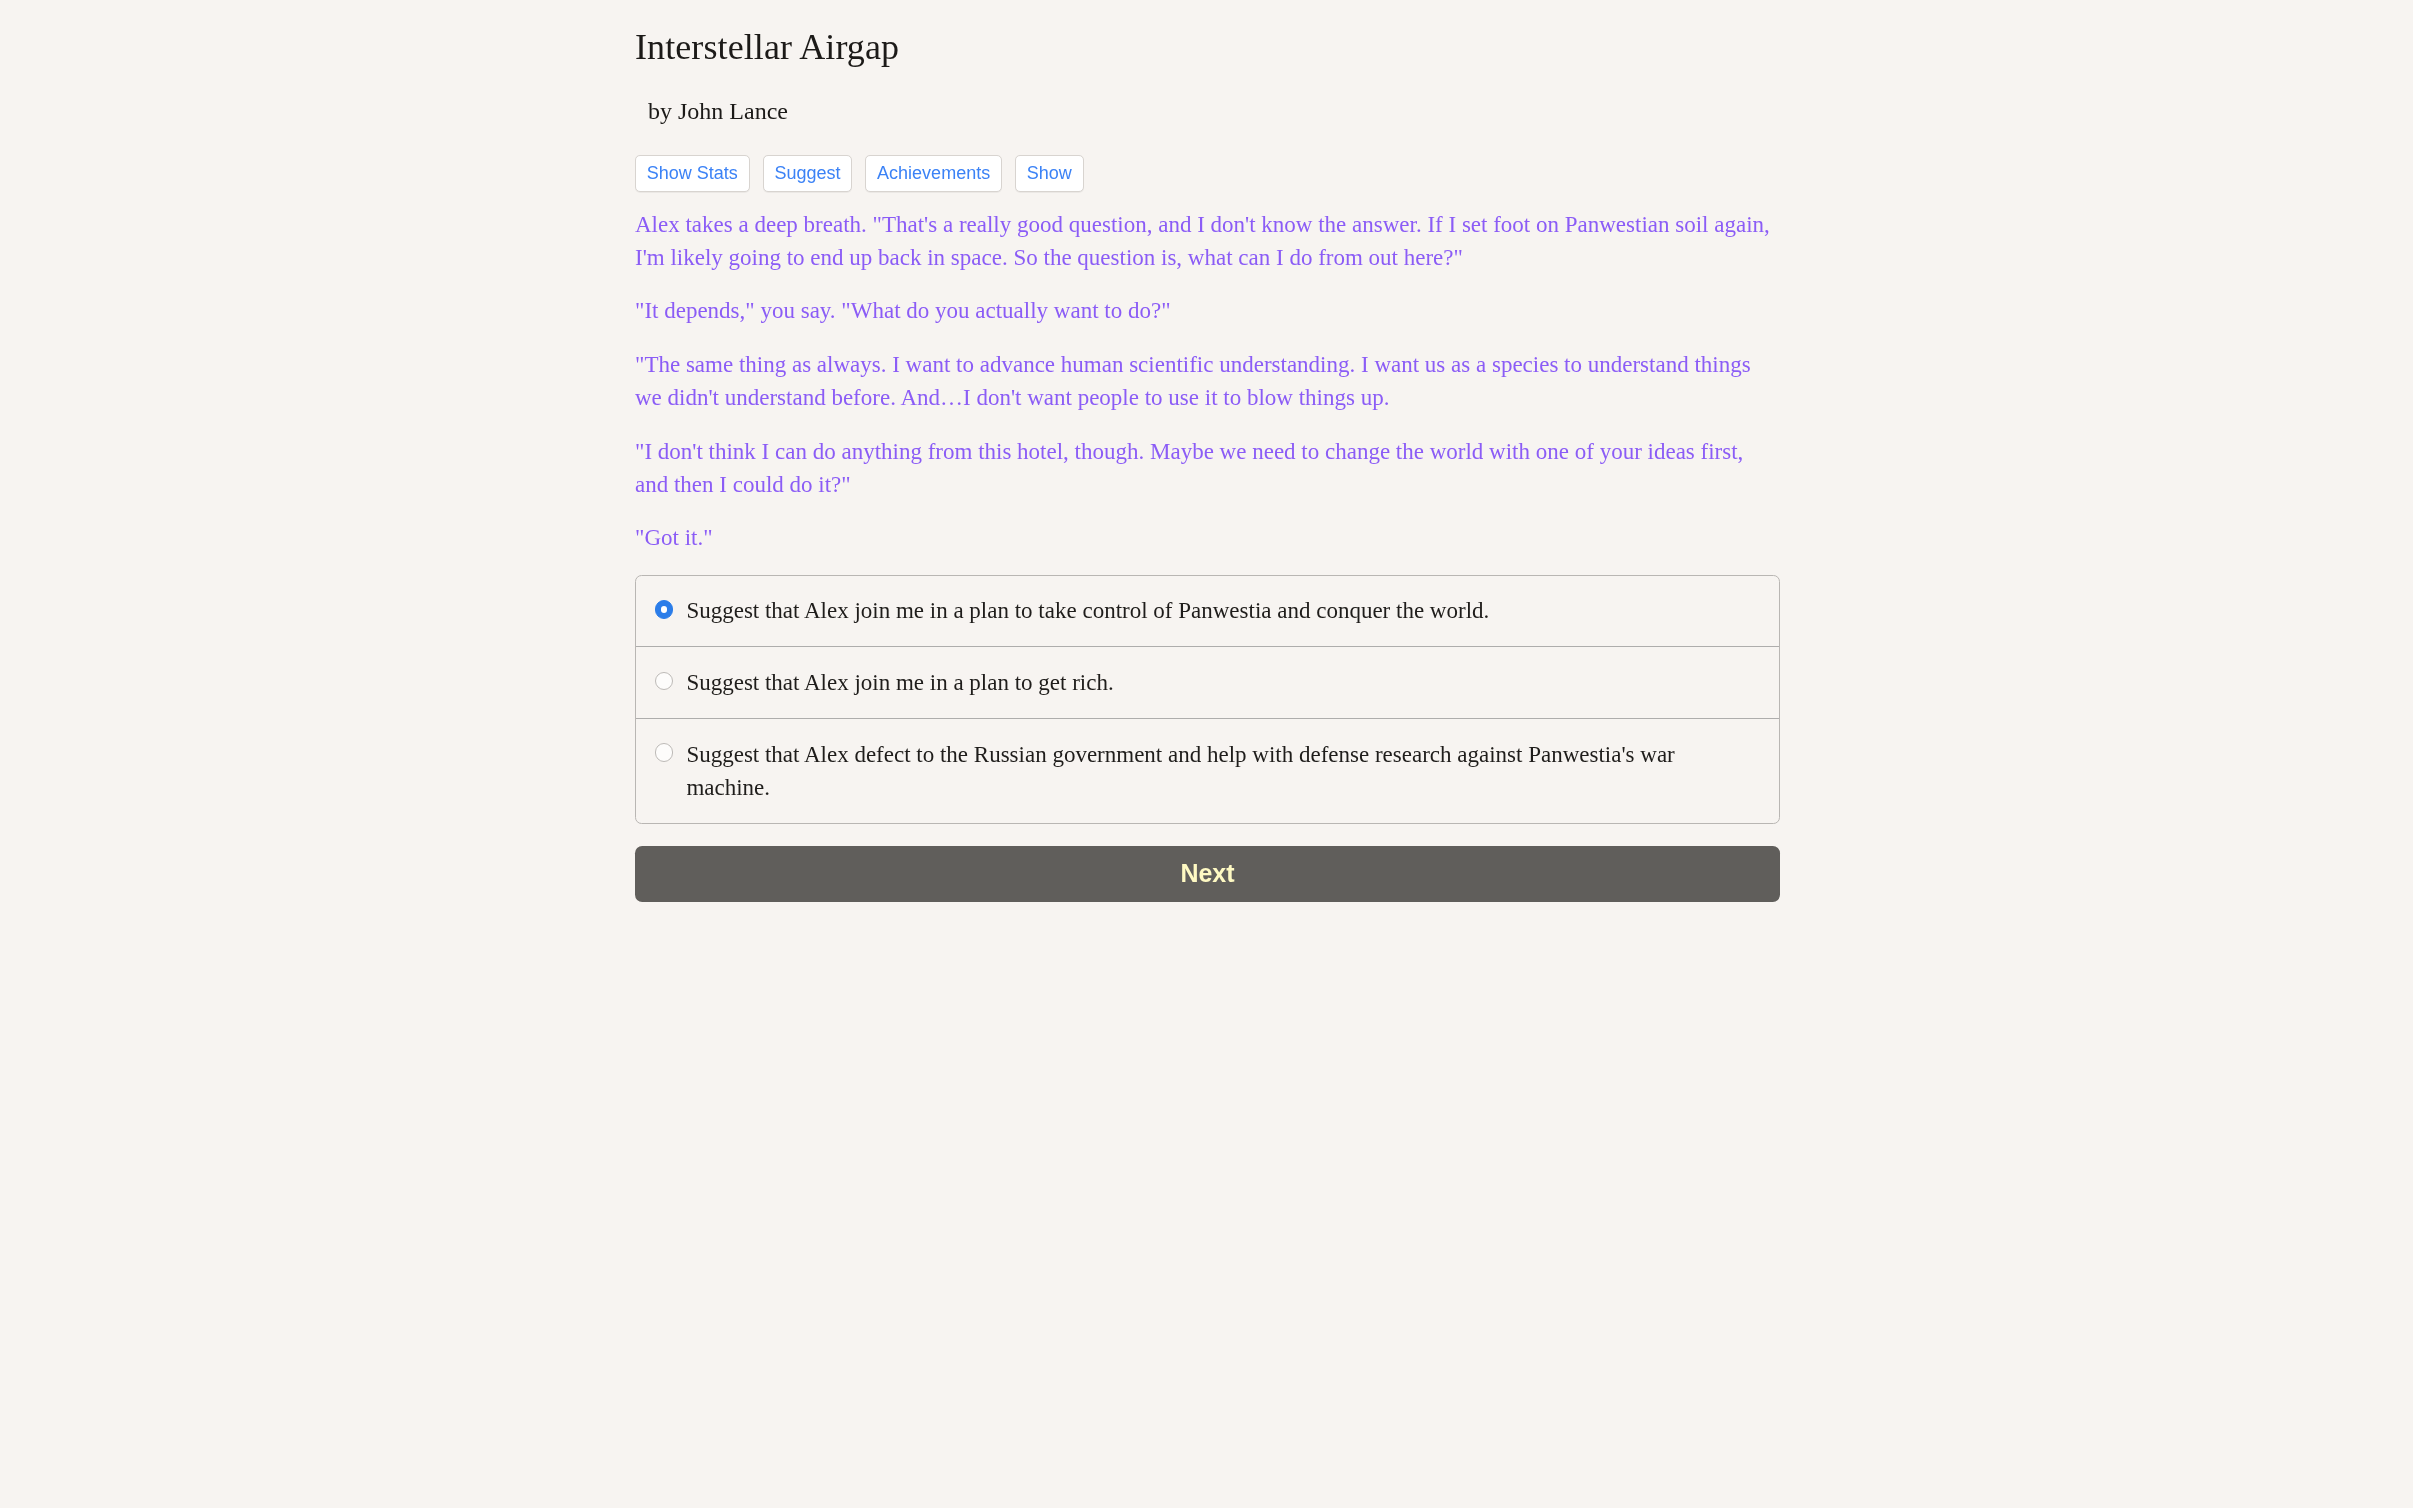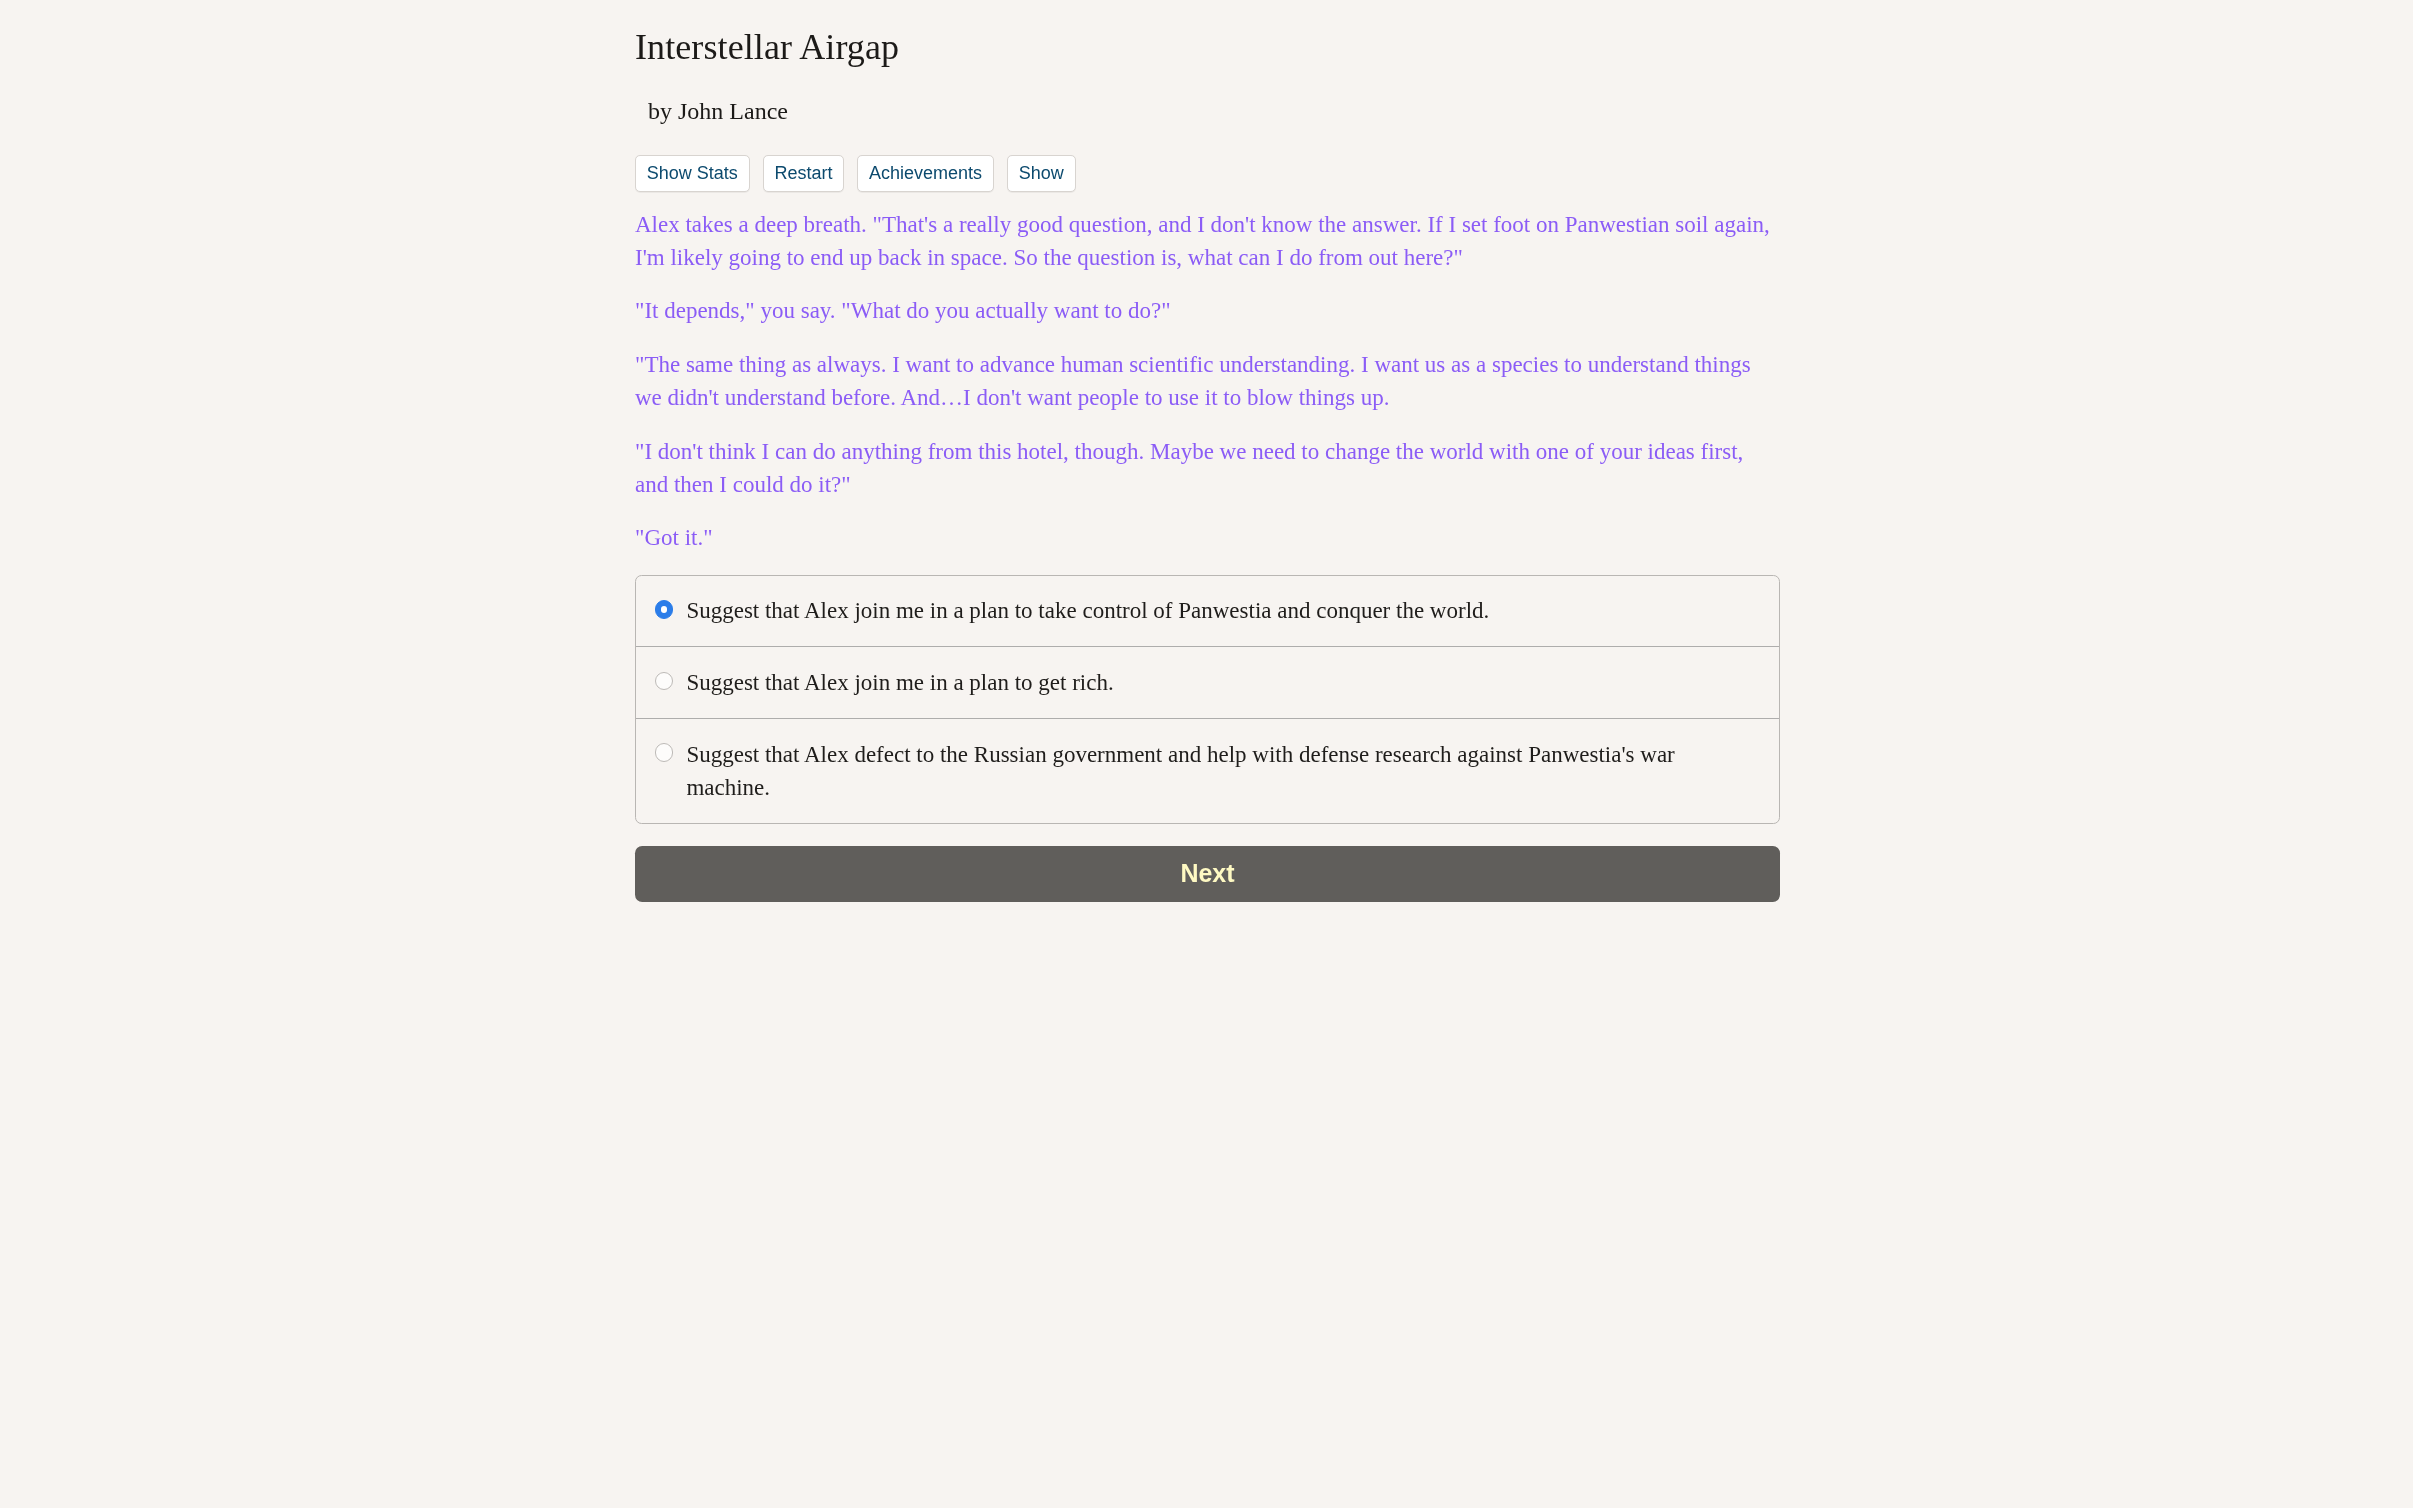--- a/index.html
+++ b/index.html
@@ -52,21 +52,21 @@
     display: flex;
     align-items: center;
     gap: 13px;
     padding-top: 17px;
   }
 
   .toolbar-button {
     font-family: "Liberation Sans", sans-serif;
     font-size: 18px;
     line-height: 1;
-    color: #0c4a6e;
+    color: #3b82f6;
     background: #ffffff;
     border: 0.7px solid #d8d4d0;
     border-radius: 5px;
     padding: 8px 10.8px 8.6px 10.8px;
     box-shadow: 0 0.7px 0.7px rgba(0,0,0,0.05);
     cursor: pointer;
     white-space: nowrap;
   }
 
   .story {
@@ -166,21 +166,21 @@
 <body>
 
 <div id="page">
   <div class="container">
 
     <h1 class="game-title">Interstellar Airgap</h1>
     <div class="game-byline">by John Lance</div>
 
     <div class="toolbar">
       <button class="toolbar-button">Show Stats</button>
-      <button class="toolbar-button">Restart</button>
+      <button class="toolbar-button">Suggest</button>
       <button class="toolbar-button">Achievements</button>
       <button class="toolbar-button">Show</button>
     </div>
 
     <div class="story">
       <p>Alex takes a deep breath. "That's a really good question, and I don't know the answer. If I set foot on Panwestian soil again, I'm likely going to end up back in space. So the question is, what can I do from out here?"</p>
       <p>"It depends," you say. "What do you actually want to do?"</p>
       <p>"The same thing as always. I want to advance human scientific understanding. I want us as a species to understand things we didn't understand before. And…I don't want people to use it to blow things up.</p>
       <p>"I don't think I can do anything from this hotel, though. Maybe we need to change the world with one of your ideas first, and then I could do it?"</p>
       <p>"Got it."</p>

